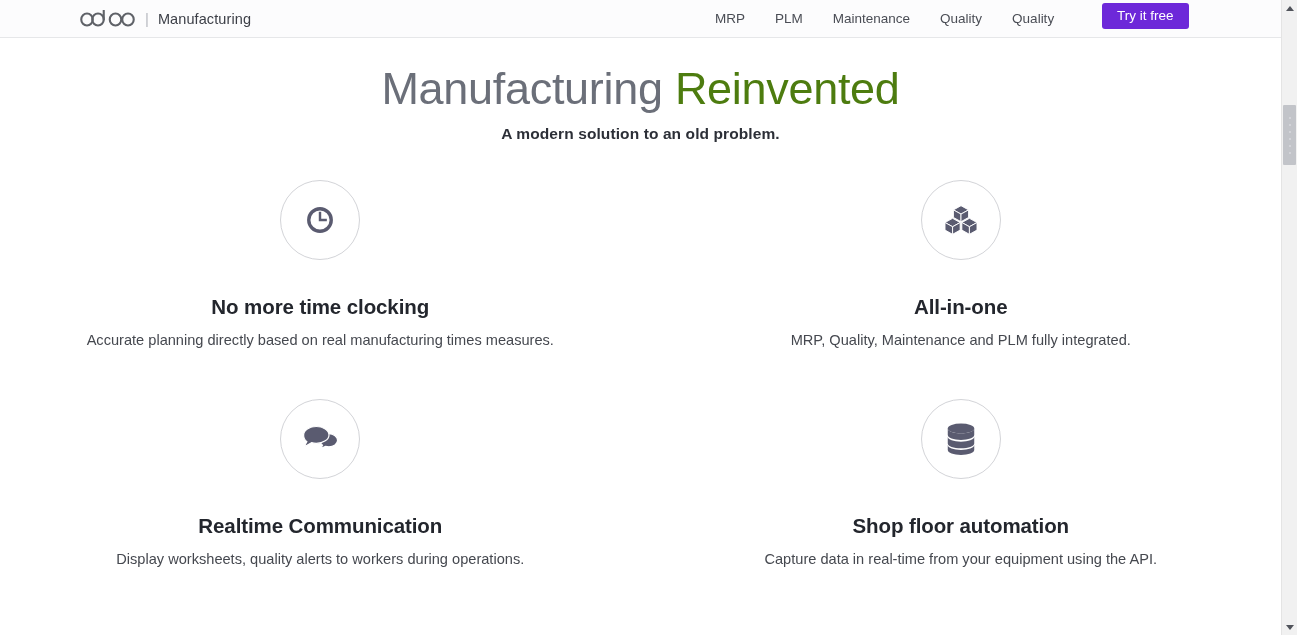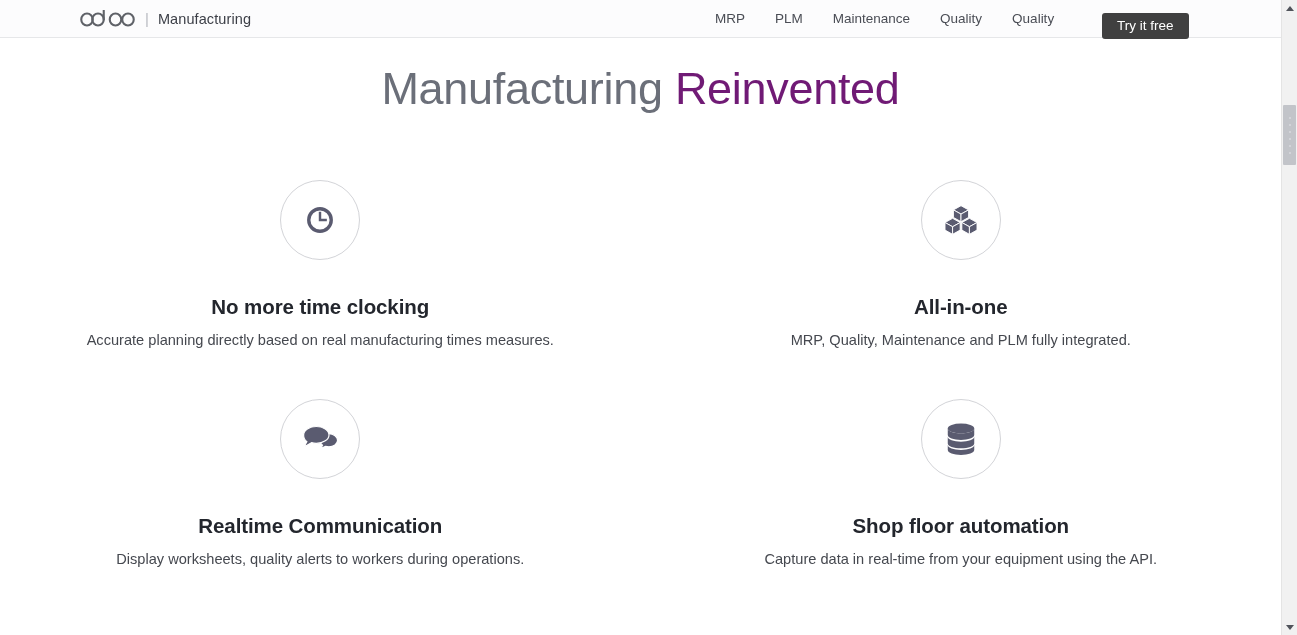--- a/index.html
+++ b/index.html
@@ -77,24 +77,24 @@
     padding: 11px 15px;
     line-height: 38px;
     white-space: nowrap;
     cursor: pointer;
     text-align: center;
   }
 
   .cta-button {
     position: absolute;
     left: 1102px;
-    top: 13px;
+    top: 3px;
     height: 26px;
     padding: 0 15px;
-    background: #404040;
+    background: #6d28d9;
     color: #ffffff;
     font-size: 13.5px;
     border: none;
     border-radius: 3px;
     cursor: pointer;
     font-family: "Liberation Sans", sans-serif;
     line-height: 26px;
     white-space: nowrap;
   }
 
@@ -109,21 +109,21 @@
 
   .hero-title {
     margin-top: 24px;
     font-size: 45px;
     line-height: 1.2;
     font-weight: 400;
     letter-spacing: -0.3px;
     white-space: nowrap;
   }
   .hero-title .light { color: #6b6f79; font-weight: 300; }
-  .hero-title .bold  { color: #701a75; font-weight: 500; }
+  .hero-title .bold  { color: #4d7c0f; font-weight: 500; }
 
   .hero-subtitle {
     margin-top: 9px;
     font-size: 15.5px;
     font-weight: bold;
     color: #2c2f37;
     letter-spacing: 0.1px;
   }
 
   
@@ -272,20 +272,21 @@
     </div>
 
     <button class="cta-button">Try it free</button>
   </div>
   <div class="nav-right-fill"></div>
 
   <div class="hero">
     <h1 class="hero-title">
       <span class="light">Manufacturing</span><span>&nbsp;</span><span class="bold">Reinvented</span>
     </h1>
+    <div class="hero-subtitle">A modern solution to an old problem.</div>
   </div>
 
   <div class="features">
 
     <div class="feature">
       <div class="icon-circle">
         <span>
           <svg width="30" height="30" viewBox="0 0 32 32" xmlns="http://www.w3.org/2000/svg">
             <circle cx="16" cy="16" r="12" fill="none" stroke="#5a5b70" stroke-width="3.6"></circle>
             <path d="M16 8.5 L16 16 L22 16" fill="none" stroke="#5a5b70" stroke-width="2.6" stroke-linecap="square"></path>

